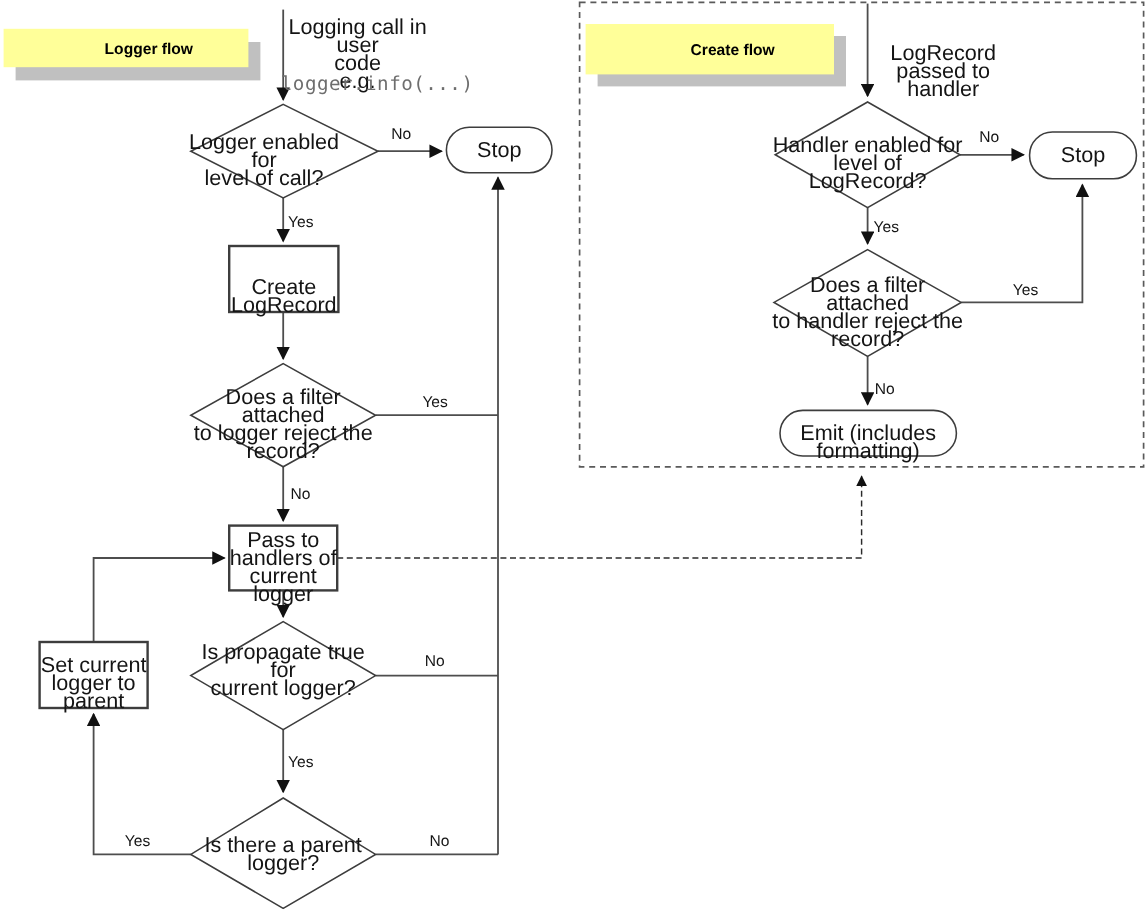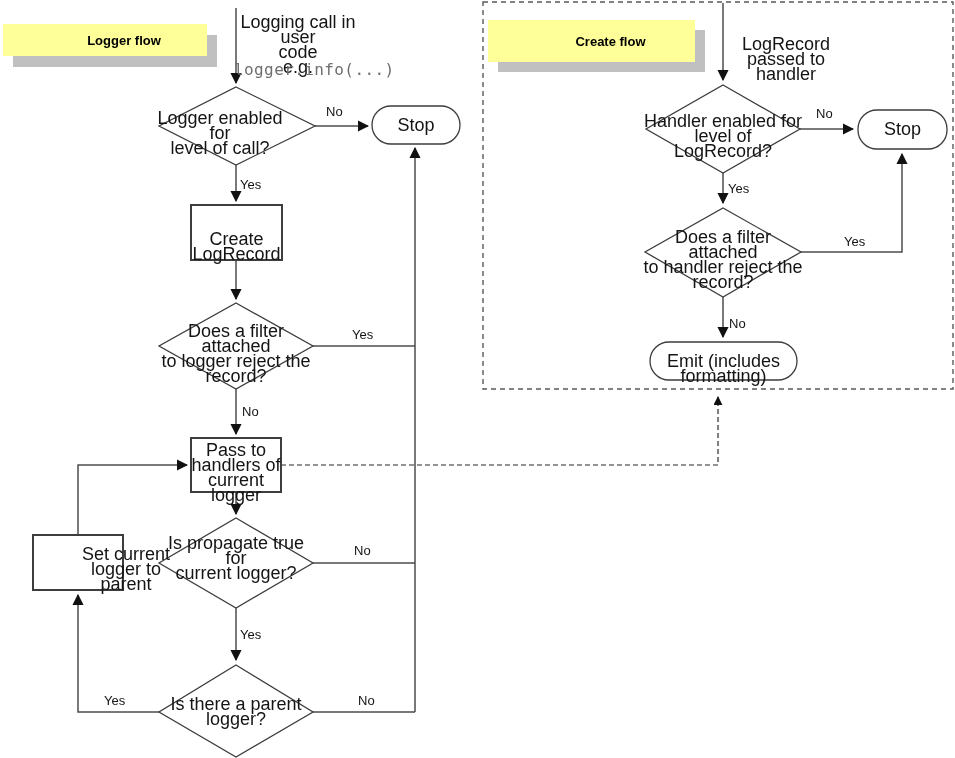--- a/index.html
+++ b/index.html
@@ -89,21 +89,21 @@
   <div class="t" style="left:191px;top:232px;width:91px;">Create
 LogRecord</div>
   <div class="t" style="left:156px;top:324px;width:160px;">Does a filter attached
 to logger reject the
 record?</div>
   <div class="t" style="left:191px;top:443px;width:90px;">Pass to
 handlers of
 current logger</div>
   <div class="t" style="left:156px;top:536px;width:160px;">Is propagate true for
 current logger?</div>
-  <div class="t" style="left:33px;top:547px;width:90px;padding-left:48px;">Set current
+  <div class="t" style="left:33px;top:547px;width:90px;">Set current
 logger to parent</div>
   <div class="t" style="left:166px;top:697px;width:140px;">Is there a parent
 logger?</div>
 
   <div class="e" style="left:326px;top:105px;">No</div>
   <div class="e" style="left:240px;top:178px;">Yes</div>
   <div class="e" style="left:352px;top:328px;">Yes</div>
   <div class="e" style="left:242px;top:405px;">No</div>
   <div class="e" style="left:354px;top:544px;">No</div>
   <div class="e" style="left:240px;top:628px;">Yes</div>

